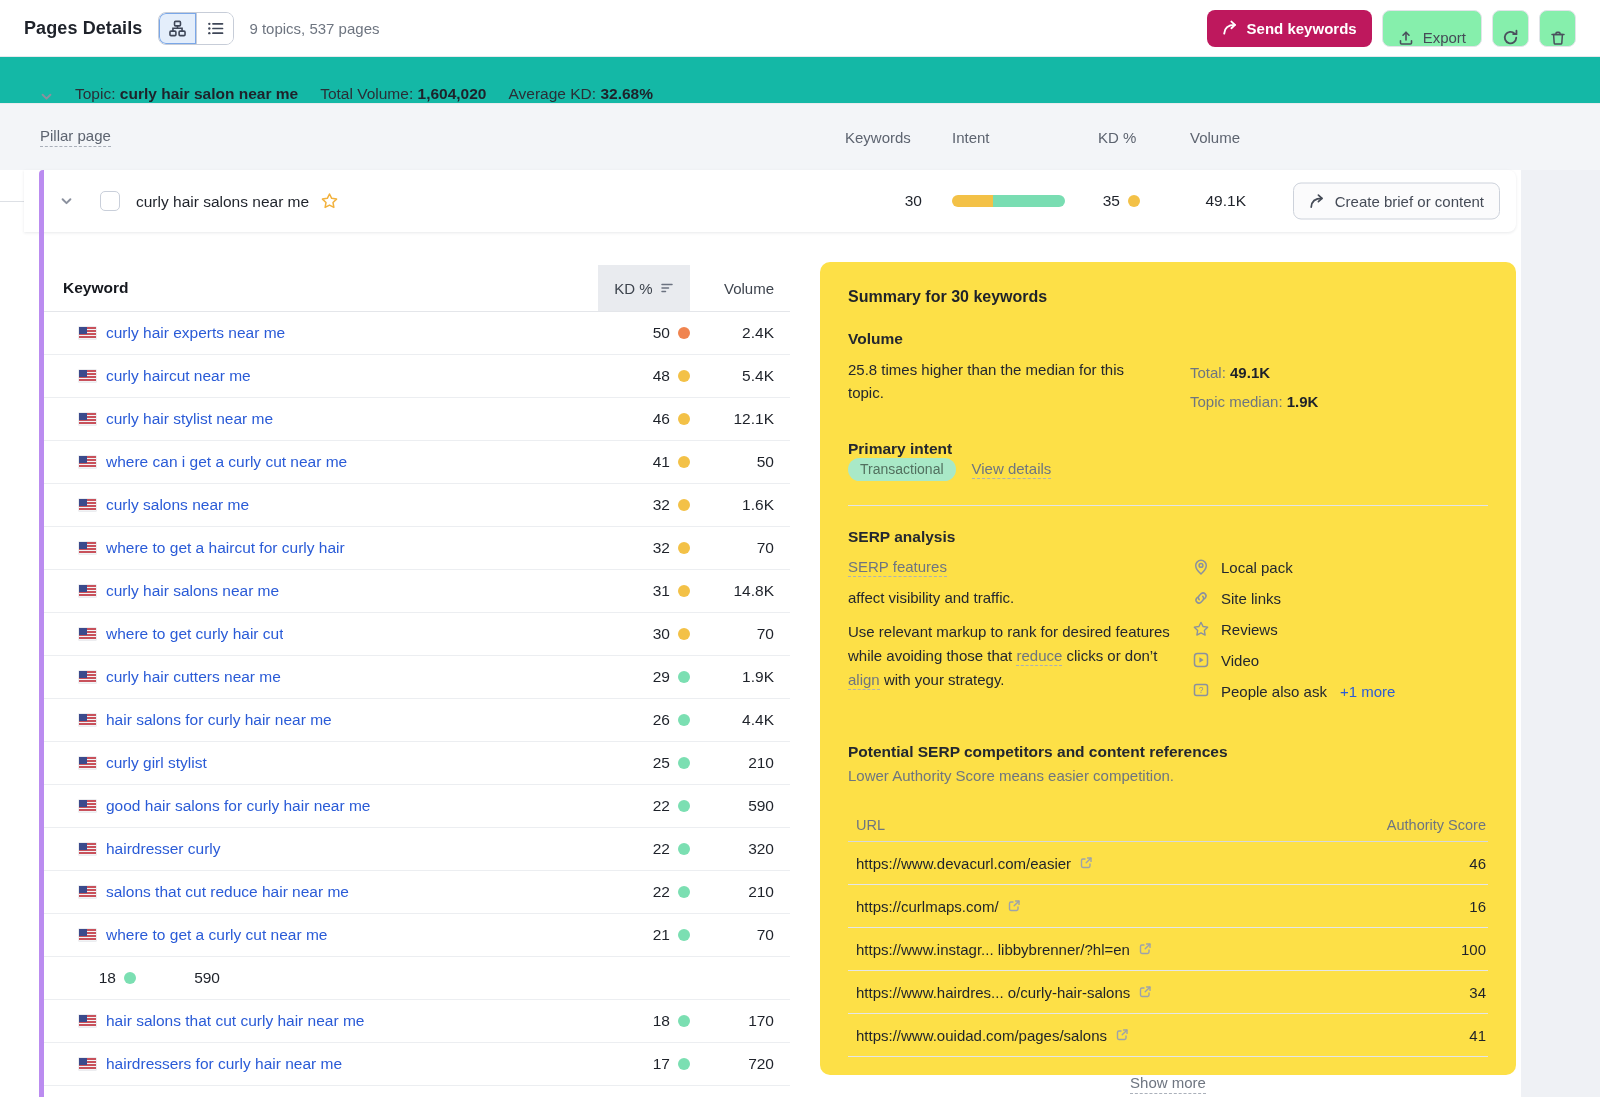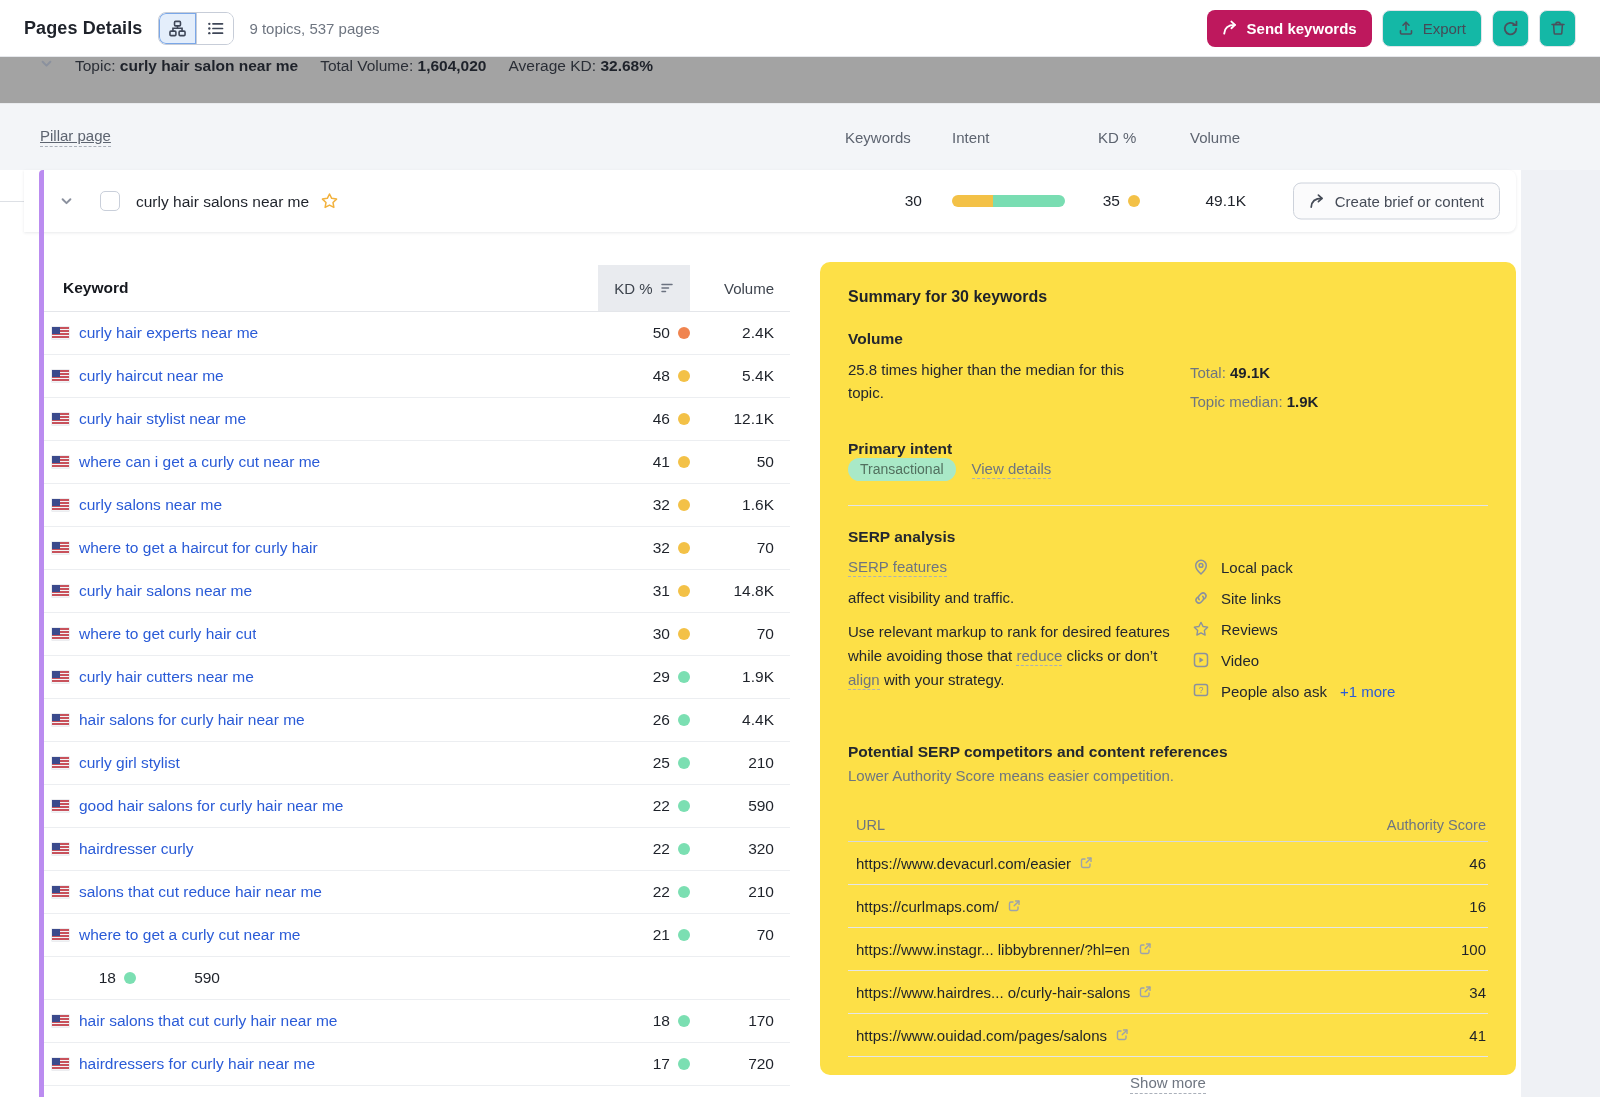--- a/index.html
+++ b/index.html
@@ -29,43 +29,43 @@
   .view-toggle .seg-btn.selected { background:#e4eefb; box-shadow:inset 0 0 0 1px #7aa7e8; border-radius:7px 0 0 7px; }
   .view-toggle .seg-btn + .seg-btn { border-left:1px solid #c7cdd8; }
   .topics-summary { margin-left:15px; color:#6e7580; font-size:15px; }
   .header-right { margin-left:auto; display:flex; align-items:center; gap:10px; }
   .btn {
     display:inline-flex; align-items:center; gap:9px; height:37px;
     border-radius:8px; padding:0 15px; font-size:15px; cursor:pointer; border:none;
     font-family:inherit;
   }
   .btn-primary { background:#be185d; color:#fff; font-weight:700; }
-  .btn-secondary { background:#14b8a6; color:#454b57; border:1px solid #e2e4e9; font-weight:400; }
+  .btn-secondary { background:#86efac; color:#454b57; border:1px solid #e2e4e9; font-weight:400;align-items:flex-end; }
   .btn-icon { width:37px; padding:0; justify-content:center; }
 
   
   .topic-row {
-    position:absolute; top:57px; left:0; width:1600px; height:47px; background:#a3a3a3;
-    border-bottom:1px solid #e9ebee; display:flex; align-items:flex-start; padding-left:40px;
+    position:absolute; top:57px; left:0; width:1600px; height:47px; background:#14b8a6;
+    border-bottom:1px solid #e9ebee; display:flex; align-items:flex-end; padding-left:40px;
     font-size:15.5px;
   }
   .topic-row .chev { margin-right:22px; cursor:pointer; }
   .topic-row .lbl { color:#2a2e36; }
   .topic-row b { font-weight:700; }
   .topic-row .grp { margin-right:22px; }
 
   
   .col-band {
     position:absolute; top:104px; left:0; width:1600px; height:66px; background:#f3f5f8;
   }
   .col-band .band-lbl {
     position:absolute; top:50%; transform:translateY(-50%);
     color:#5d6470; font-size:15px;
   }
-  .pillar-page-lbl { left:40px; border-bottom:1px dashed #aab0ba; padding-bottom:2px; cursor:pointer;text-decoration:underline; }
+  .pillar-page-lbl { left:40px; border-bottom:1px dashed #aab0ba; padding-bottom:2px; cursor:pointer; }
   .lbl-keywords { left:845px; } .lbl-intent { left:952px; }
   .lbl-kd { left:1098px; } .lbl-volume { left:1190px; }
 
   .right-gutter { position:absolute; top:170px; left:1521px; width:79px; bottom:0; background:#eff1f5; }
   .tree-line { position:absolute; top:201px; left:0; width:38px; height:1px; background:#dde0e5; }
 
   
   .pillar-card {
     position:absolute; top:170px; left:24px; width:1492px; height:62px; background:#fff;
     border-radius:0 8px 8px 0; box-shadow:0 1px 3px rgba(25,35,60,.10);
@@ -97,21 +97,21 @@
   .kw-table { position:absolute; top:265px; left:44px; width:746px; }
   .kw-head { display:flex; align-items:stretch; height:47px; border-bottom:1px solid #e4e6ea; }
   .kw-head .th-keyword { flex:1; display:flex; align-items:center; padding-left:19px; font-weight:700; font-size:15.5px; color:#15181e; }
   .kw-head .th-kd {
     width:92px; background:#e9ebef; display:flex; align-items:center; justify-content:center;
     gap:7px; color:#3e444e; font-size:15px; cursor:pointer;
   }
   .kw-head .th-volume { width:84px; display:flex; align-items:center; justify-content:flex-end; color:#3e444e; font-size:15px; }
   .kw-head .th-pad { width:16px; }
   .kw-row { display:flex; align-items:center; height:43px; border-bottom:1px solid #eceef1; }
-  .kw-cell-kw { flex:1; display:flex; align-items:center; gap:10px; padding-left:8px; min-width:0; }
+  .kw-cell-kw { flex:1; display:flex; align-items:center; gap:10px; padding-left:35px; min-width:0; }
   .flag { width:17px; height:12px; position:relative; flex:0 0 auto;
     background:repeating-linear-gradient(to bottom,#c8515b 0 1.6px,#f2f4f6 1.6px 3.1px);
     box-shadow:0 0 0 .5px #d8dbe0; }
   .flag::before { content:""; position:absolute; top:0; left:0; width:7.5px; height:6.5px; background:#3b4a8c; }
   .kw-link { color:#2a5bd7; text-decoration:none; font-size:15.5px; white-space:nowrap; overflow:hidden; text-overflow:ellipsis; cursor:pointer; }
   .kw-cell-kd { width:92px; display:flex; align-items:center; justify-content:flex-end; gap:8px; font-size:15.5px; }
   .kw-cell-vol { width:84px; text-align:right; font-size:15.5px; }
   .kw-row-pad { width:16px; }
 
   

